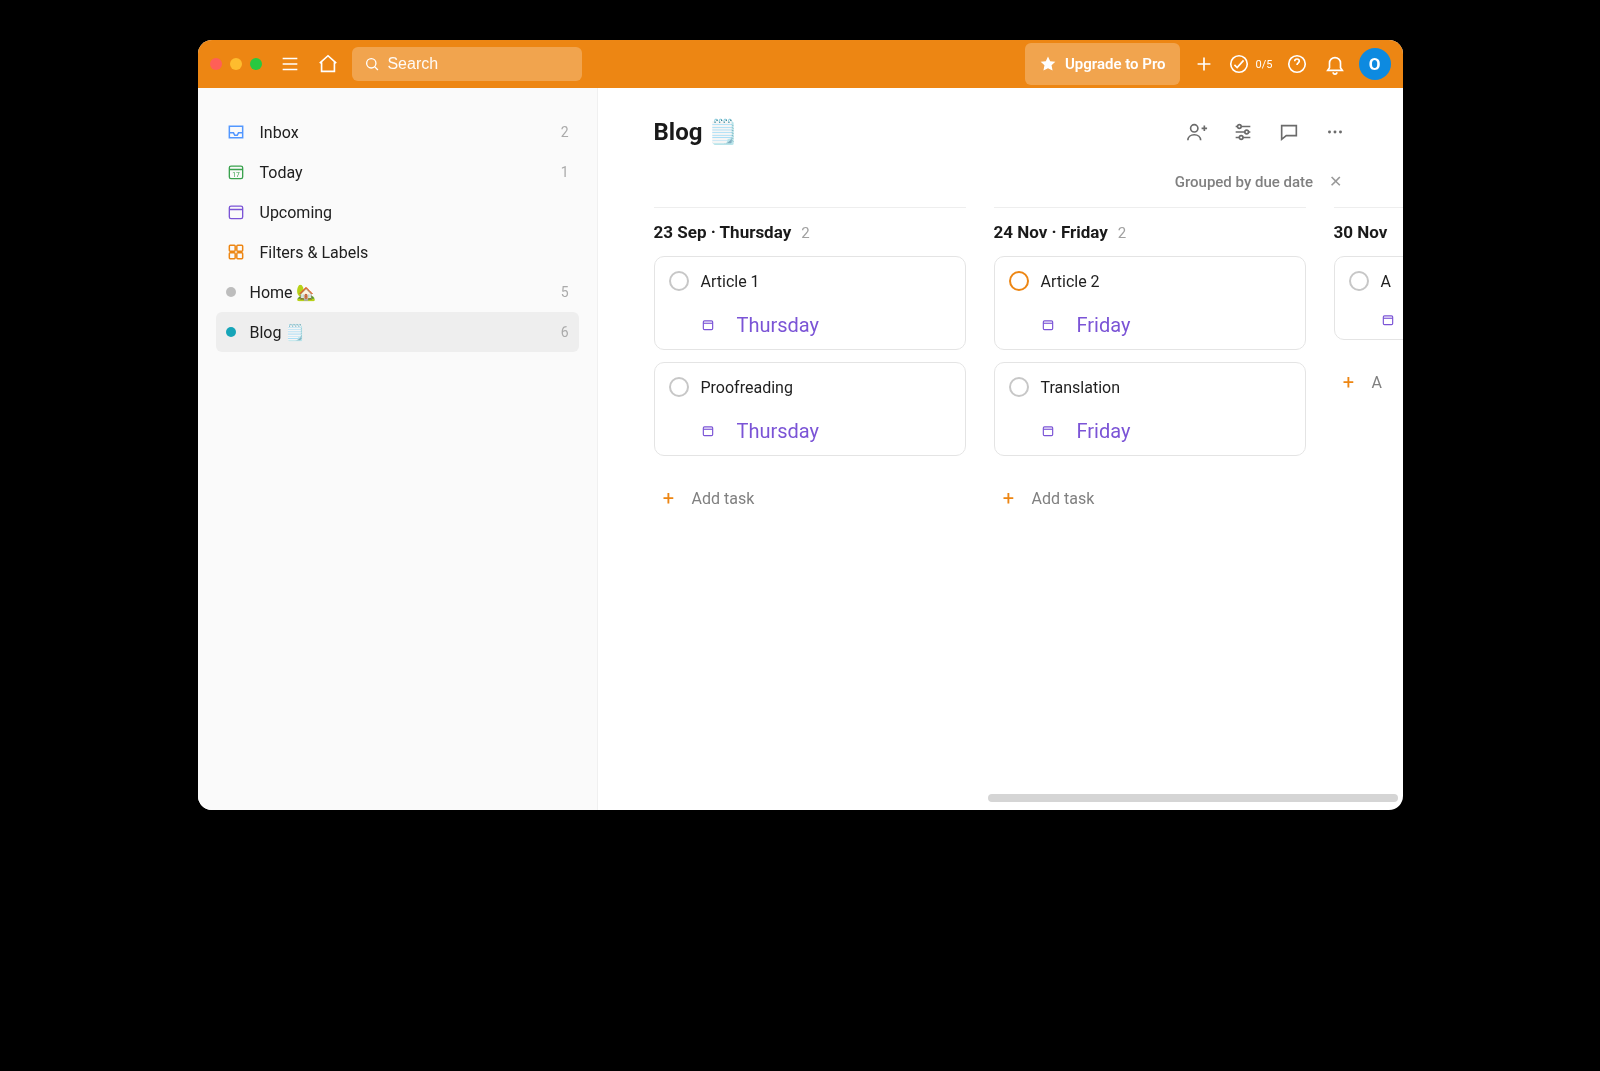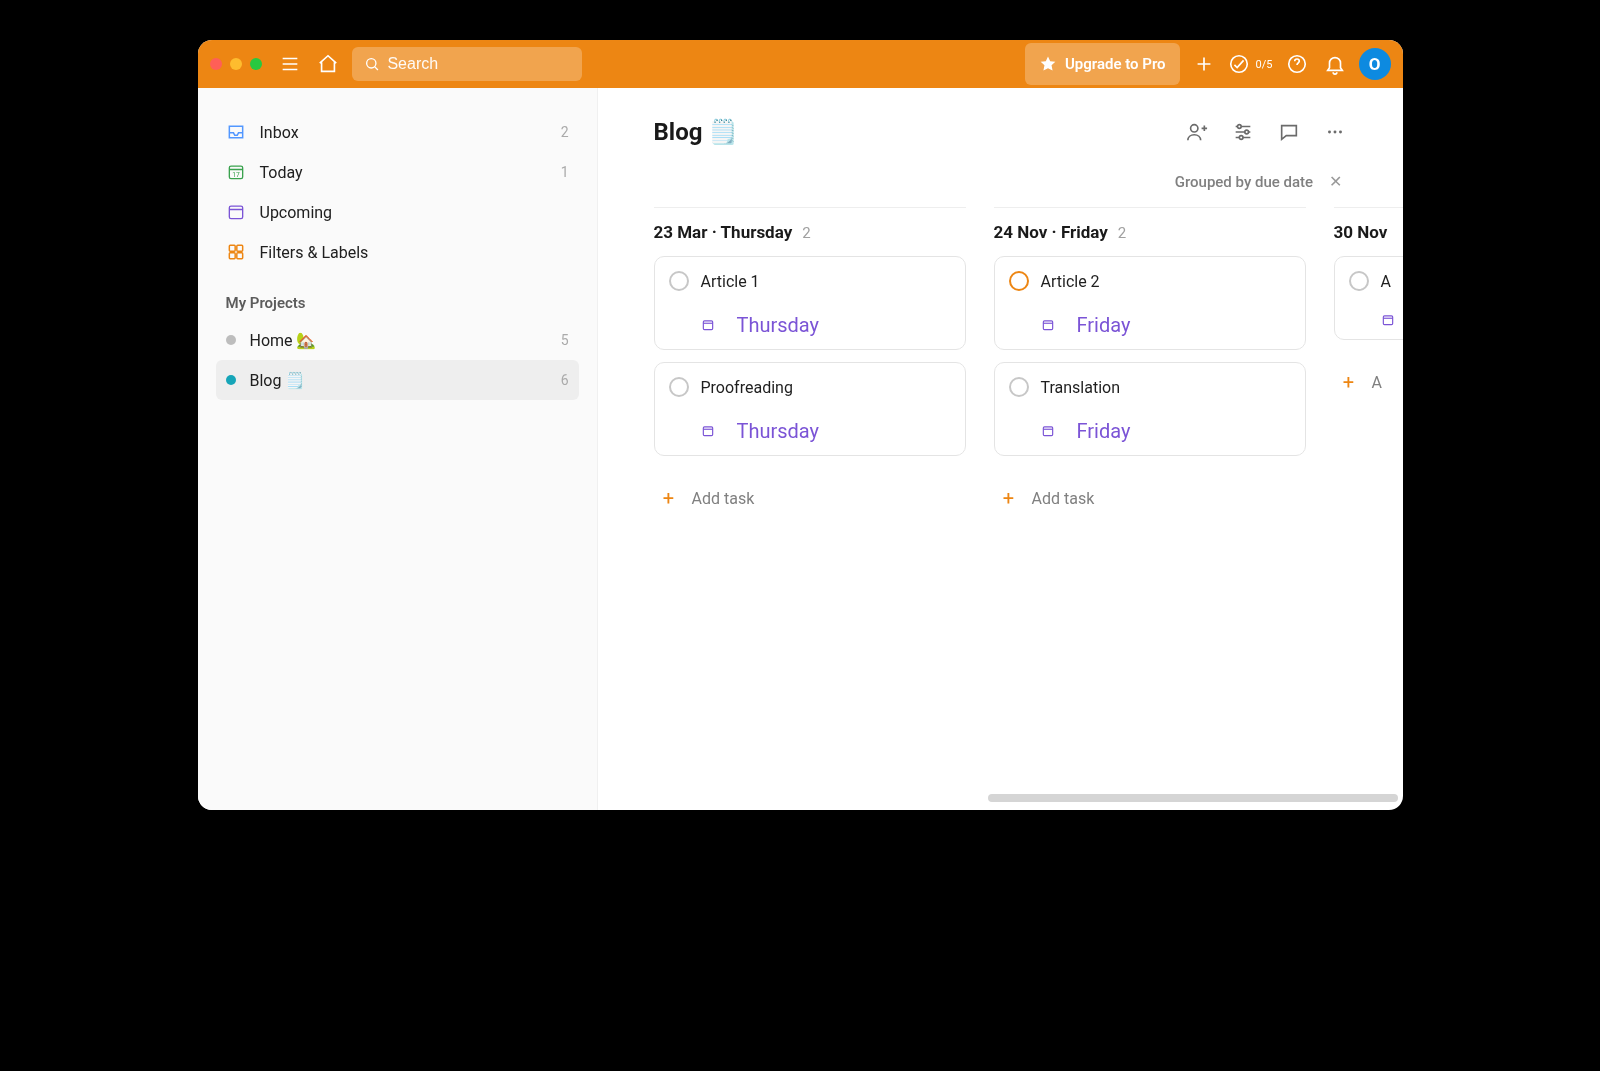--- a/index.html
+++ b/index.html
@@ -239,21 +239,20 @@
                 <rect x="4" y="4" width="7" height="7" rx="1"></rect>
                 <rect x="13" y="4" width="7" height="7" rx="1"></rect>
                 <rect x="4" y="13" width="7" height="7" rx="1"></rect>
                 <rect x="13" y="13" width="7" height="7" rx="1"></rect>
               </svg>
           </span>
           <span>Filters &amp; Labels</span>
         </div>
       </div>
 
-      <div class="sec-title">My Projects</div>
       <div class="navlist">
         <div class="navitem">
           <span class="proj-dot dot-grey"></span>
           <span>Home 🏡</span>
           <span class="count">5</span>
         </div>
         <div class="navitem active">
           <span class="proj-dot dot-teal"></span>
           <span>Blog 🗒️</span>
           <span class="count">6</span>
@@ -298,21 +297,21 @@
       <div class="grouping">
         <span>Grouped by due date</span>
         <span class="close">✕</span>
       </div>
 
       <div class="columns-wrap">
         <div class="columns">
 
           <div class="col">
             <div class="col-header">
-              <span class="col-date">23 Mar · Thursday</span>
+              <span class="col-date">23 Sep · Thursday</span>
               <span class="col-count">2</span>
             </div>
             <div class="card">
               <div class="card-row1">
                 <div class="check"></div>
                 <div class="task-title">Article 1</div>
               </div>
               <div class="card-row2">
                 <svg class="date-icon" viewBox="0 0 24 24" stroke="#7b54d6" fill="none" stroke-width="2">
                     <rect x="4" y="5" width="16" height="15" rx="2"></rect>

